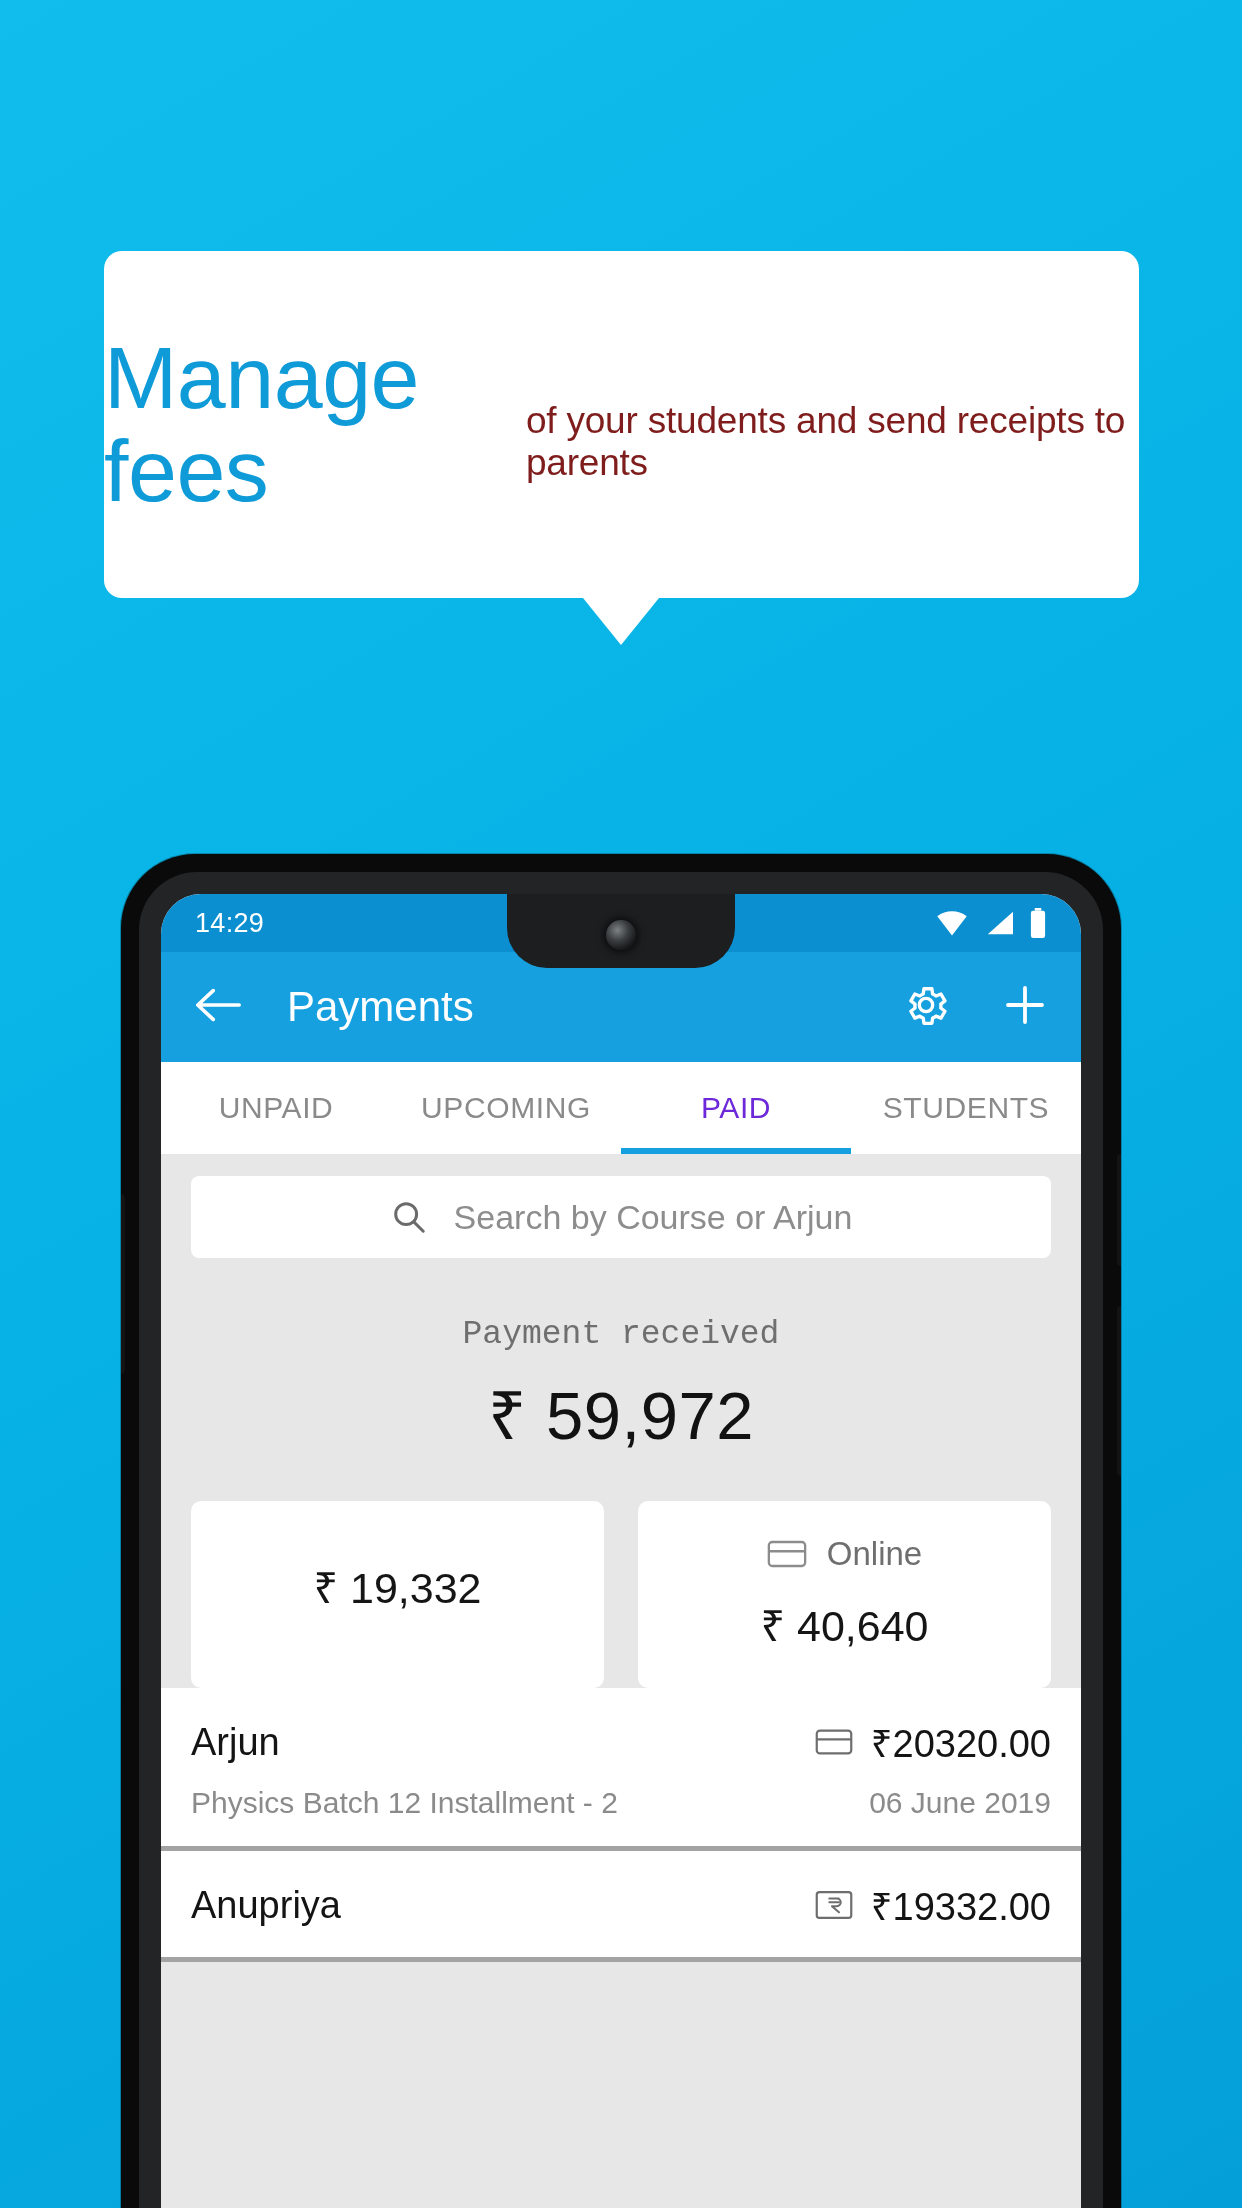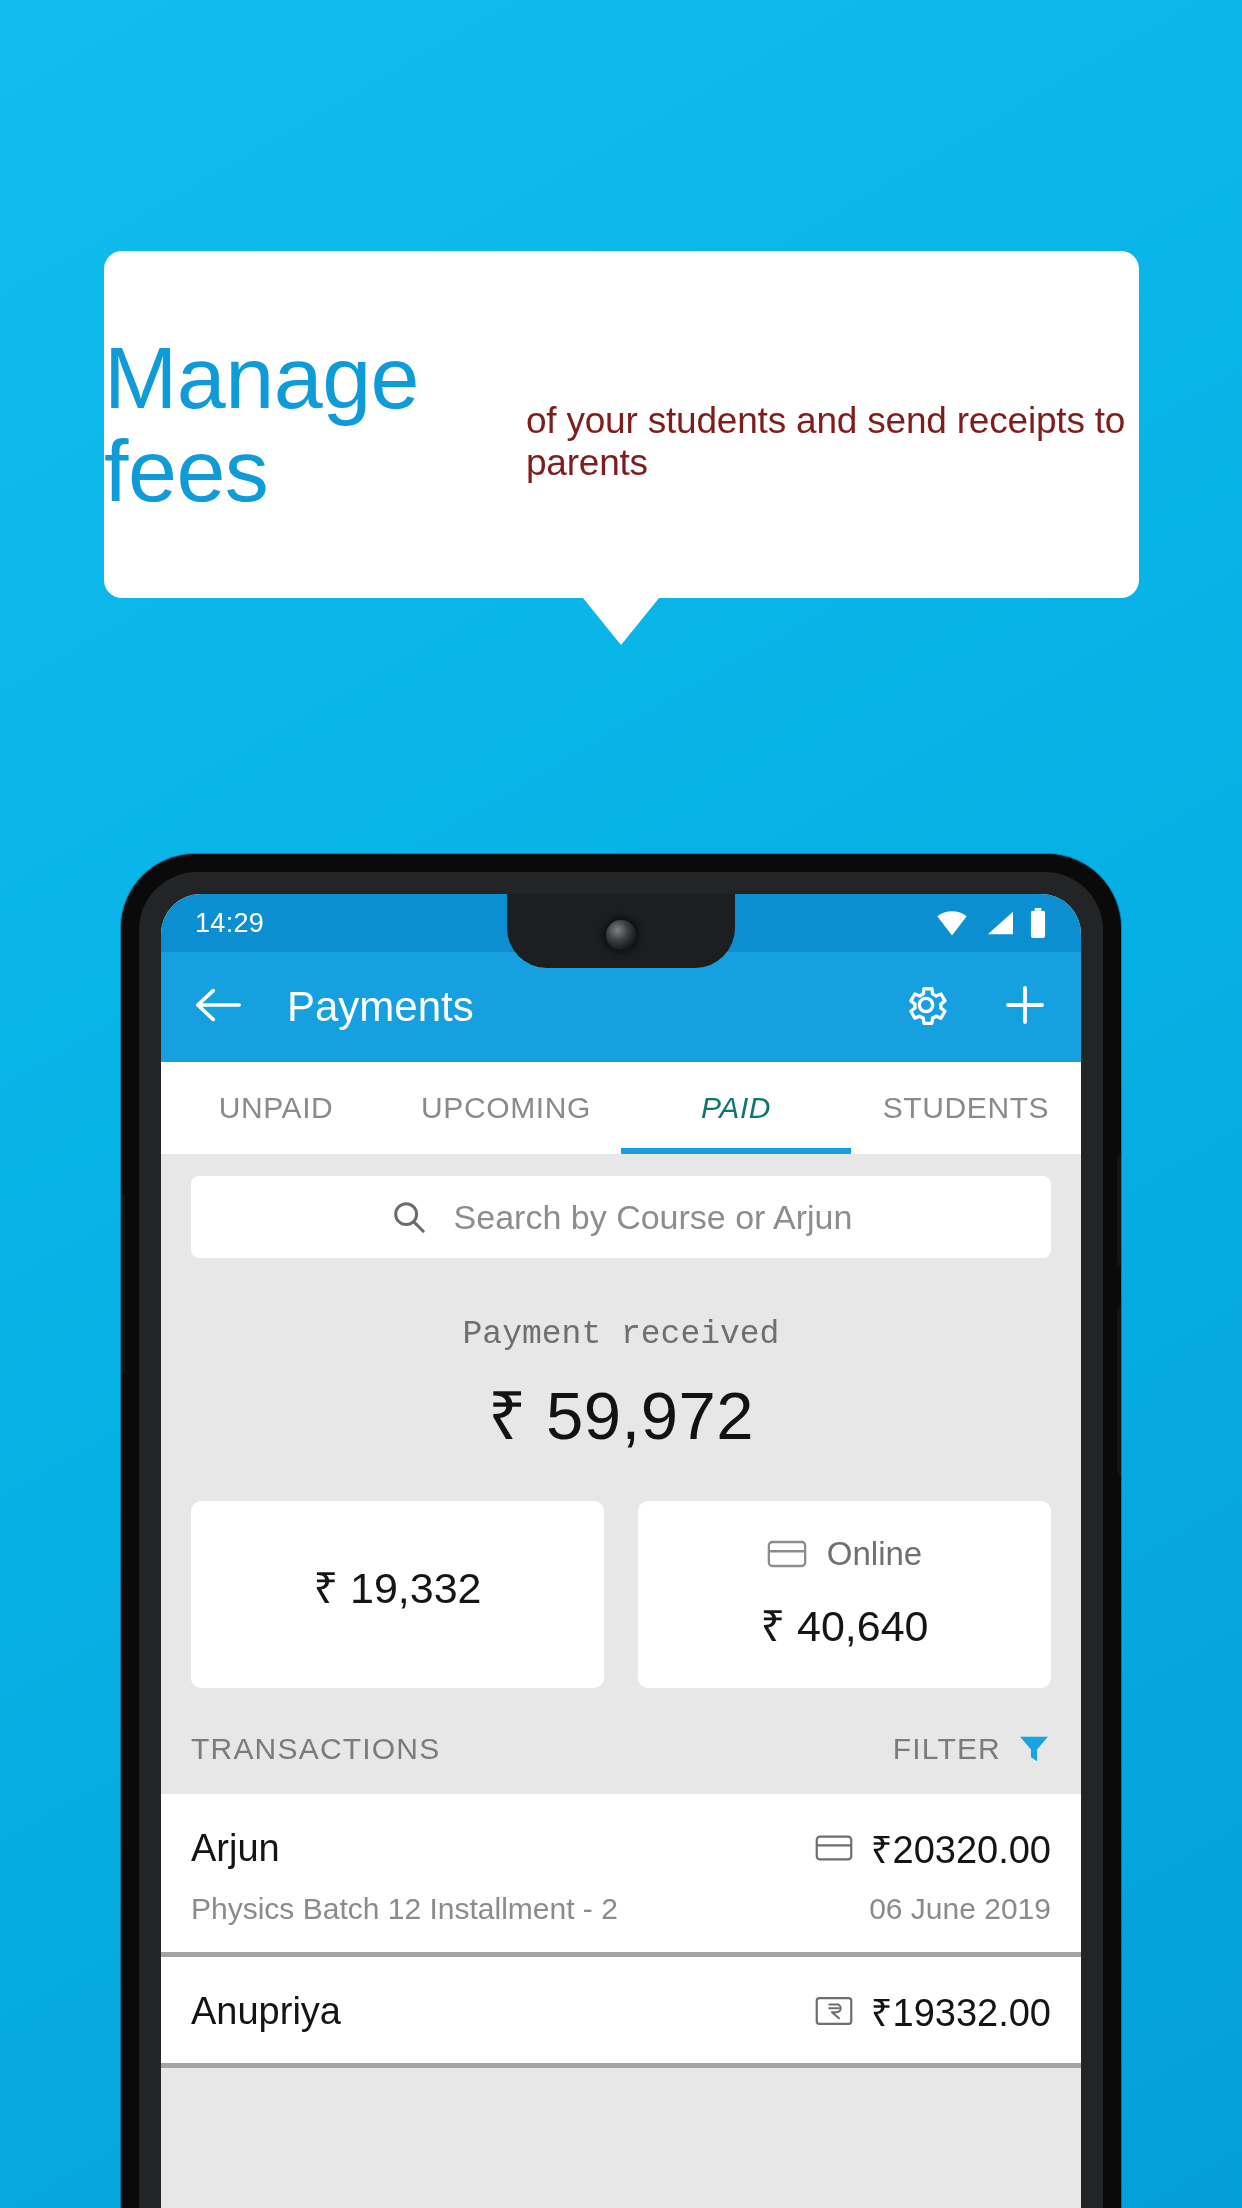--- a/index.html
+++ b/index.html
@@ -158,21 +158,21 @@
   }
   .tab {
     flex:1 1 0;
     display:flex; align-items:center; justify-content:center;
     font-size:30px;
     letter-spacing:0.6px;
     color:#8a8a8a;
     position:relative;
     white-space:nowrap;
   }
-  .tab.active { color:#0f766e; font-weight:500;font-style:italic; }
+  .tab.active { color:#6d28d9; font-weight:500; }
   .tab.active::after {
     content:"";
     position:absolute;
     left:0; right:0; bottom:0;
     height:6px;
     background:#17a0df;
   }
 
   
   #content {
@@ -386,29 +386,20 @@
                 <rect x="1.2" y="2.2" width="23.6" height="15.6" rx="2.2" fill="none" stroke="#8c8c8c" stroke-width="1.5"></rect>
                 <path d="M1.2 8.2 H24.8" fill="none" stroke="#8c8c8c" stroke-width="1.5"></path>
               </svg>
               <span class="mlabel">Online</span>
             </div>
             <div class="mamount">₹ 40,640</div>
           </div>
 
         </div>
 
-        <div id="txheader">
-          <span class="tx-title">TRANSACTIONS</span>
-          <span class="tx-filter-wrap">
-            <span class="tx-filter">FILTER</span>
-            <svg width="34" height="34" viewBox="0 0 22 22">
-              <path d="M2 3 H20 L13 11.4 V19 L9 16.4 V11.4 Z" fill="#1aa3e0"></path>
-            </svg>
-          </span>
-        </div>
 
         <div id="txlist">
 
           <div class="txrow">
             <div class="line1">
               <span class="name">Arjun</span>
               <span class="amt-wrap">
                 <svg width="38" height="30" viewBox="0 0 26 20">
                   <rect x="1.2" y="2.2" width="23.6" height="15.6" rx="2.2" fill="none" stroke="#6e6e6e" stroke-width="1.5"></rect>
                   <path d="M1.2 8.2 H24.8" fill="none" stroke="#6e6e6e" stroke-width="1.5"></path>

